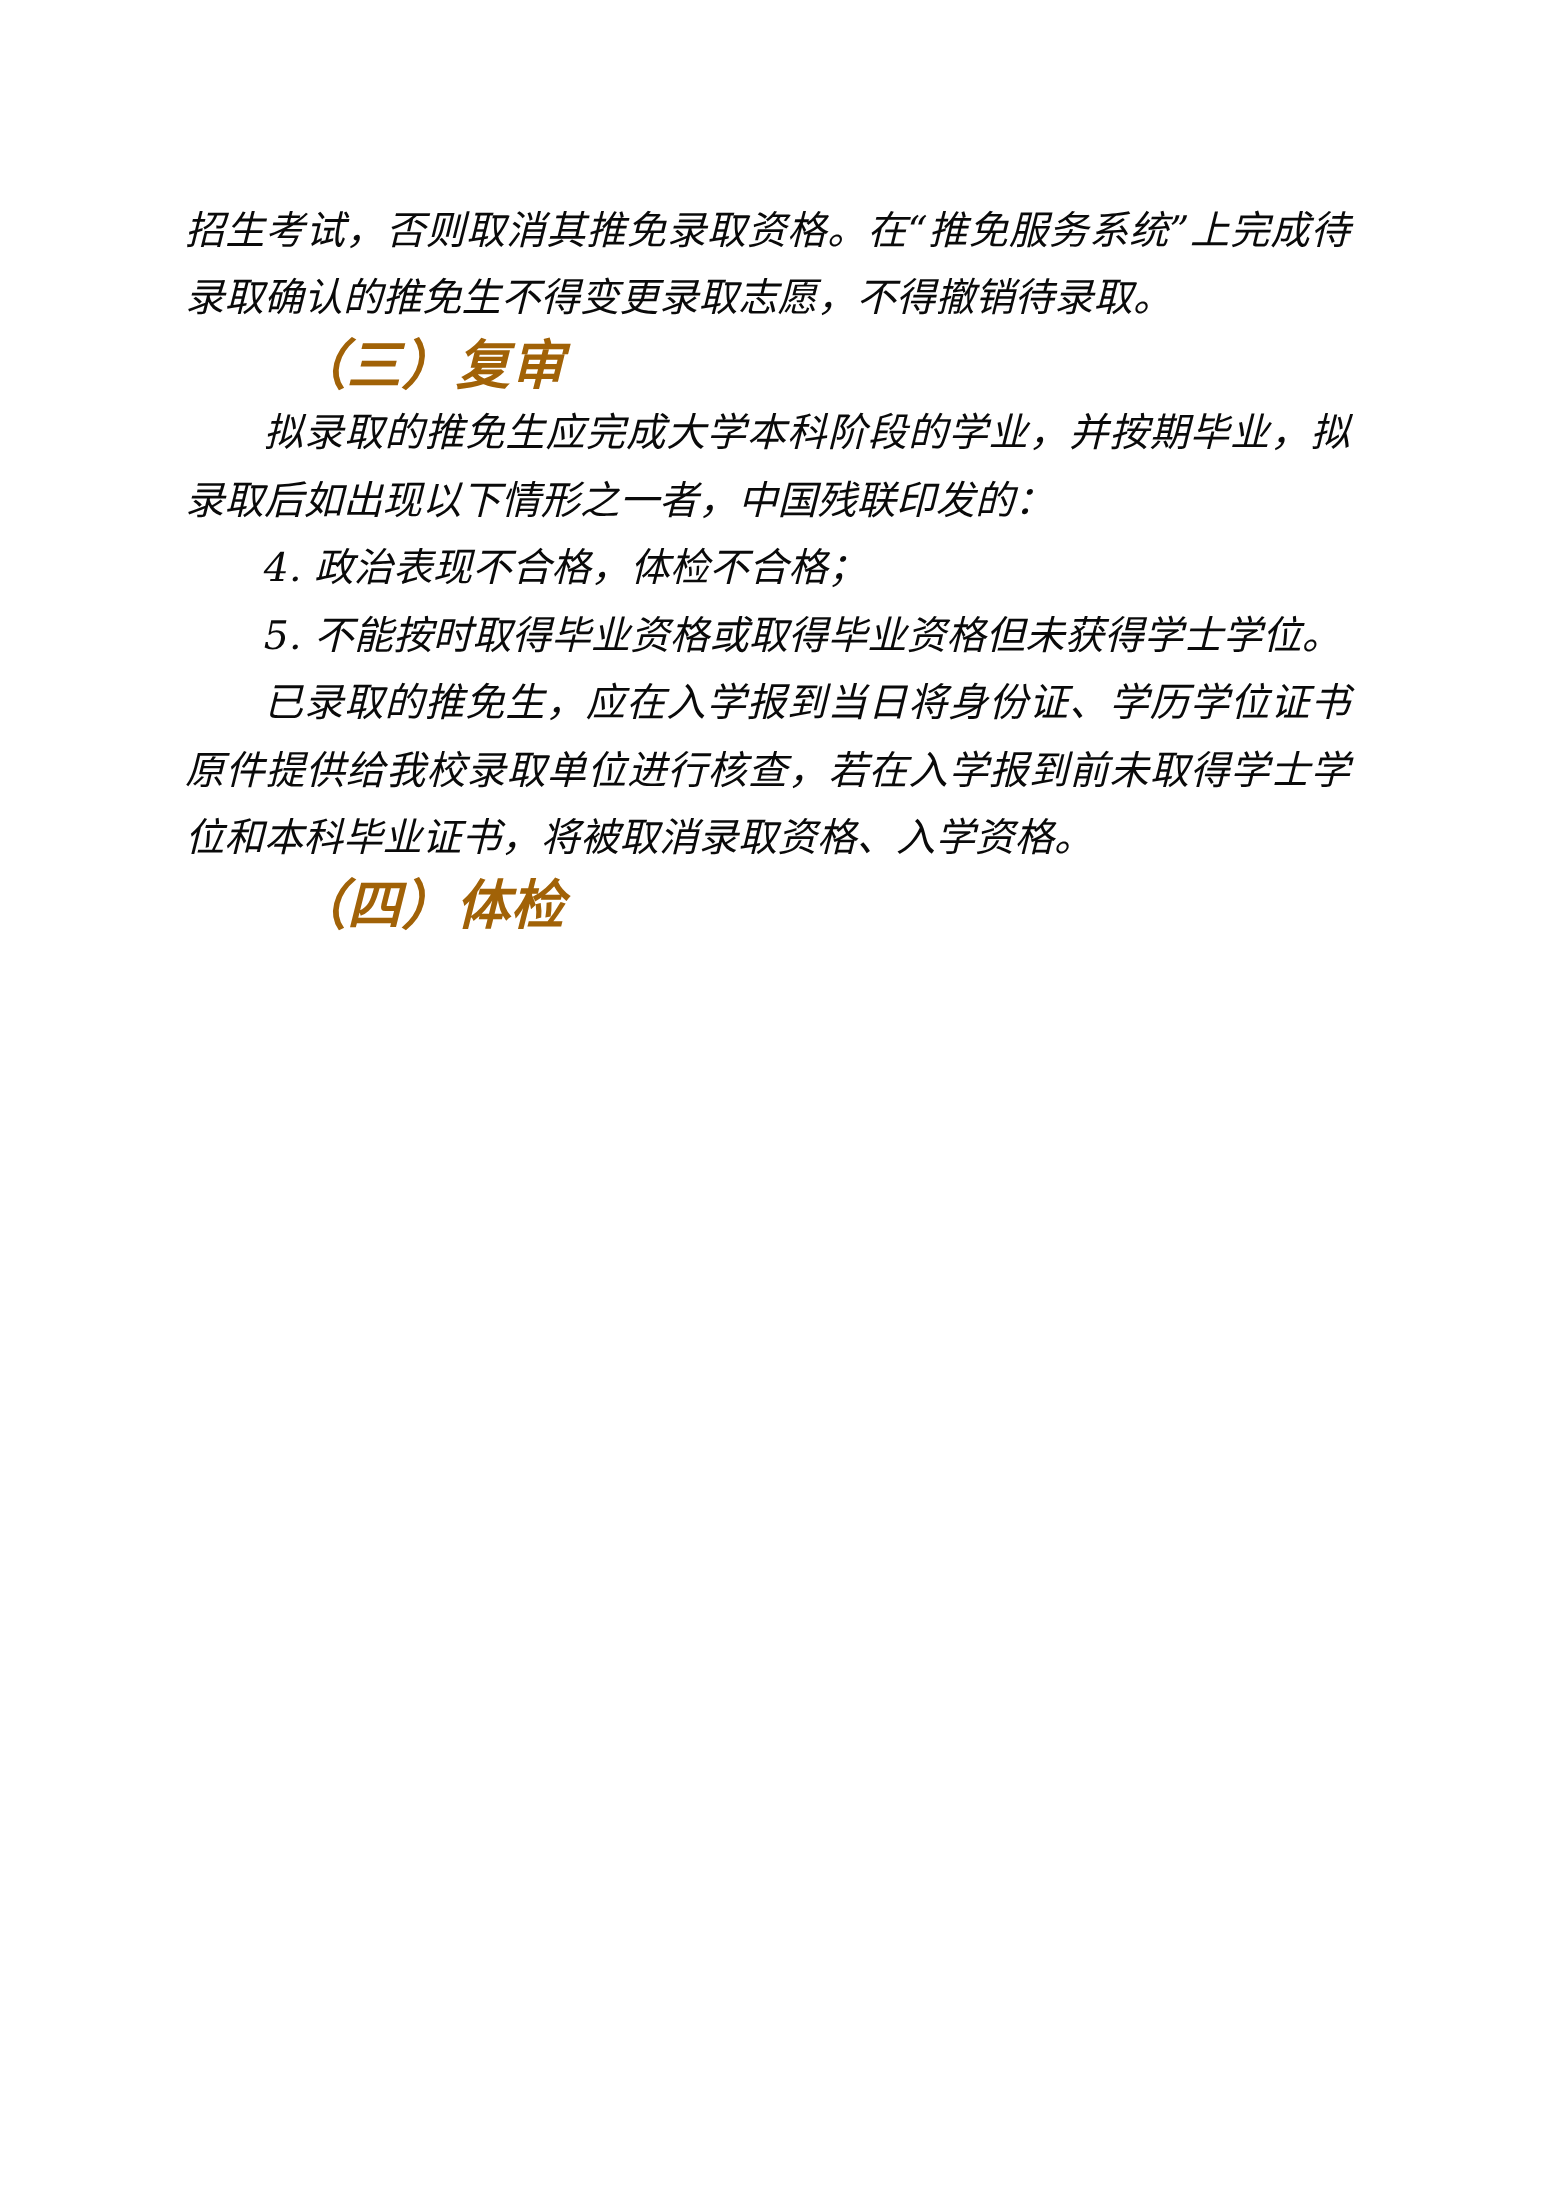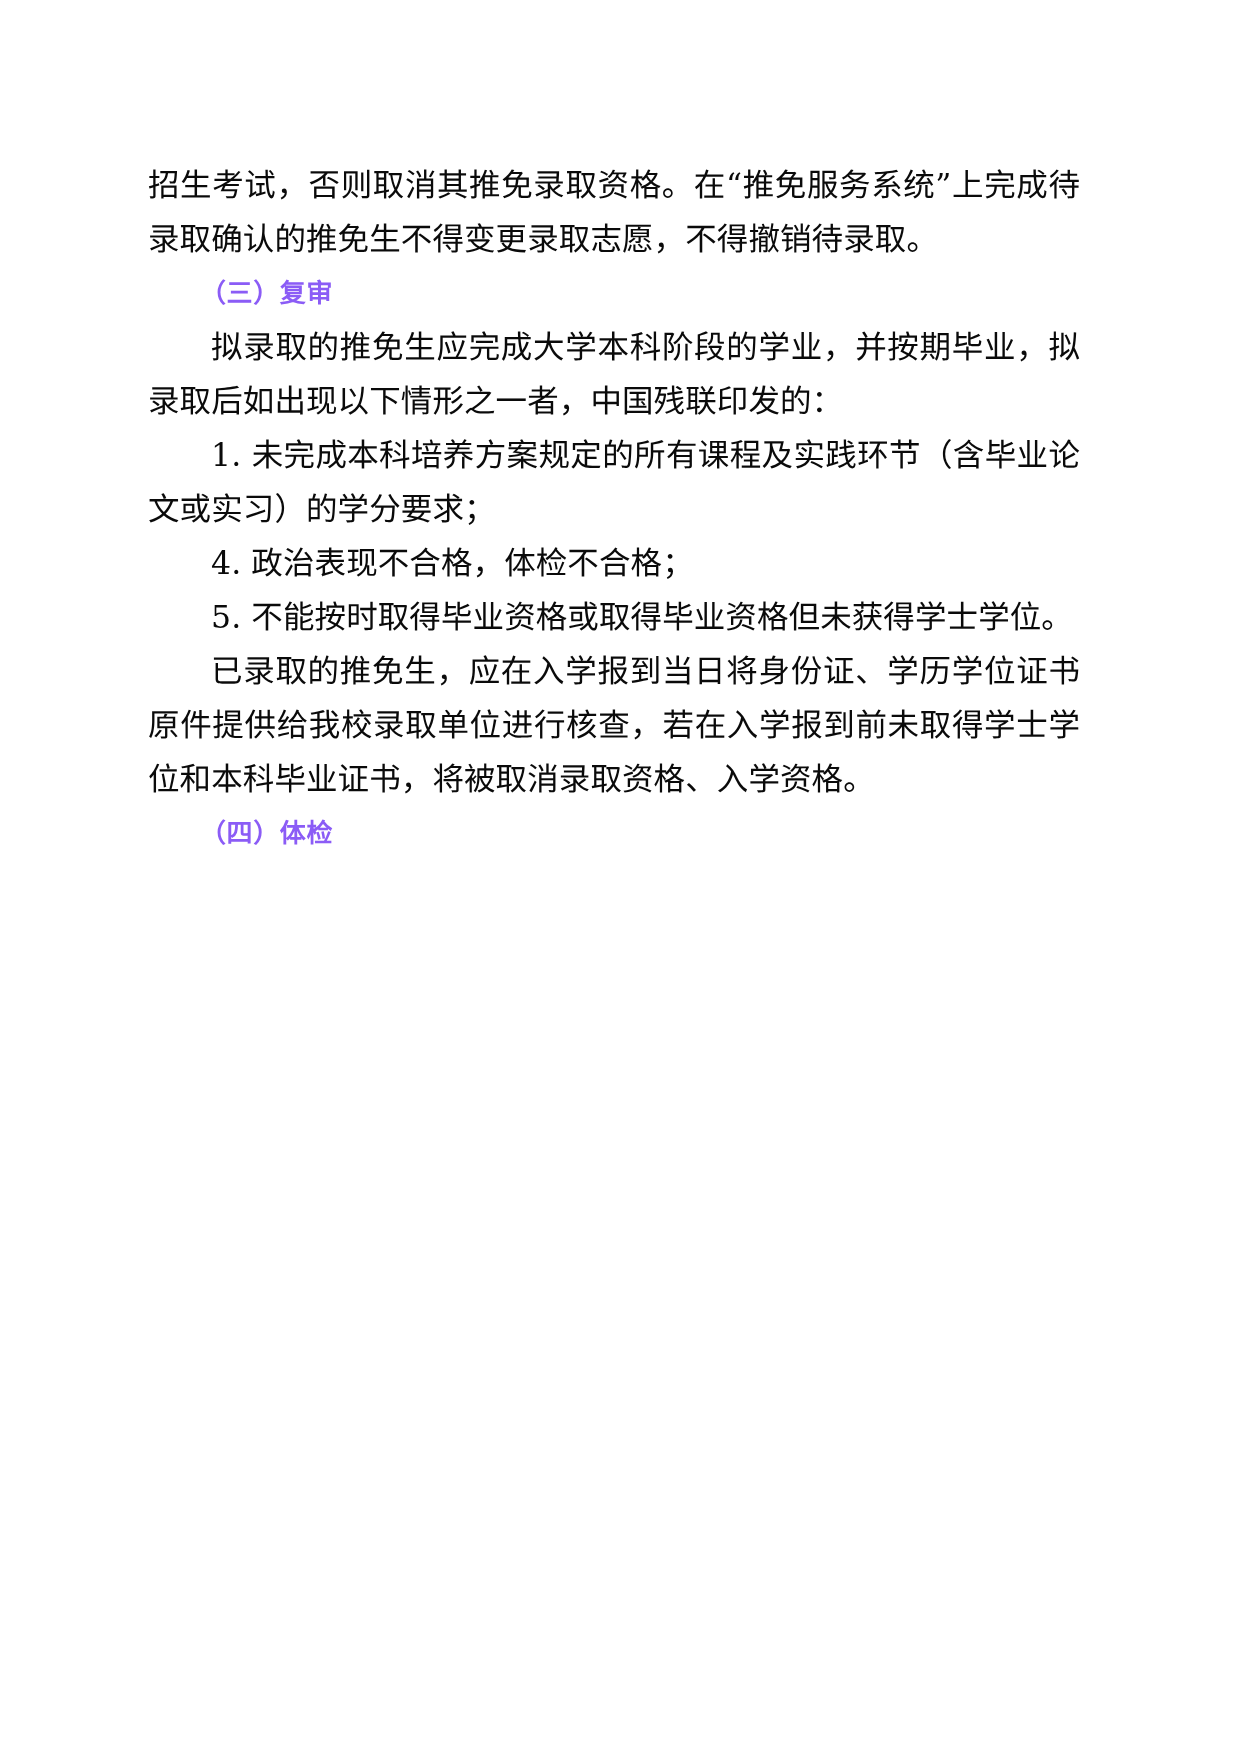--- a/index.html
+++ b/index.html
@@ -36,48 +36,48 @@
     font-weight: 400;
   }
   .indent2 {
     text-indent: 2em;
   }
   .indent-item {
     text-indent: 2em;
   }
   .heading {
     font-family: "DejaVu Serif", "Liberation Serif", serif;
-    font-size: 26px;
+    font-size: 43px;
     line-height: 54px;
-    color: #8b5cf6;
+    color: #a16207;
     margin: 0;
     text-indent: 2em;
     font-weight: 700;
     letter-spacing: 0.6px;
     text-align: left;
   }
   .blk {
     margin: 0;
     padding: 0;
+    font-style: italic;
   }
 </style>
 </head>
 <body>
 
 <div class="page">
   <div class="doc-body">
 
     <p class="para blk">招生考试，否则取消其推免录取资格。在“推免服务系统”上完成待录取确认的推免生不得变更录取志愿，不得撤销待录取。</p>
 
 
     <p class="heading blk">（三）复审</p>
 
     <p class="para indent2 blk">拟录取的推免生应完成大学本科阶段的学业，并按期毕业，拟录取后如出现以下情形之一者，中国残联印发的：</p>
 
-    <p class="para indent-item blk">1. 未完成本科培养方案规定的所有课程及实践环节（含毕业论文或实习）的学分要求；</p>
 
 
 
     <p class="para indent-item blk">4. 政治表现不合格，体检不合格；</p>
 
     <p class="para indent-item blk">5. 不能按时取得毕业资格或取得毕业资格但未获得学士学位。</p>
 
     <p class="para indent2 blk">已录取的推免生，应在入学报到当日将身份证、学历学位证书原件提供给我校录取单位进行核查，若在入学报到前未取得学士学位和本科毕业证书，将被取消录取资格、入学资格。</p>
 
     <p class="heading blk">（四）体检</p>

